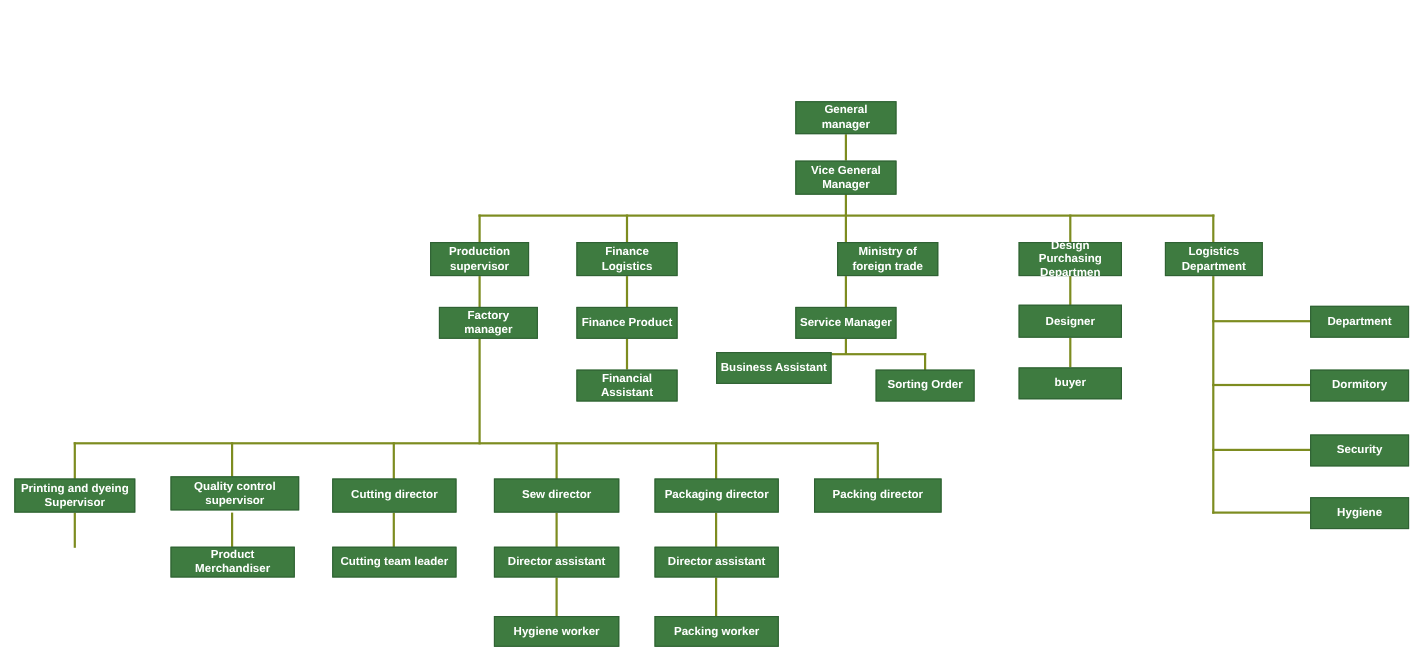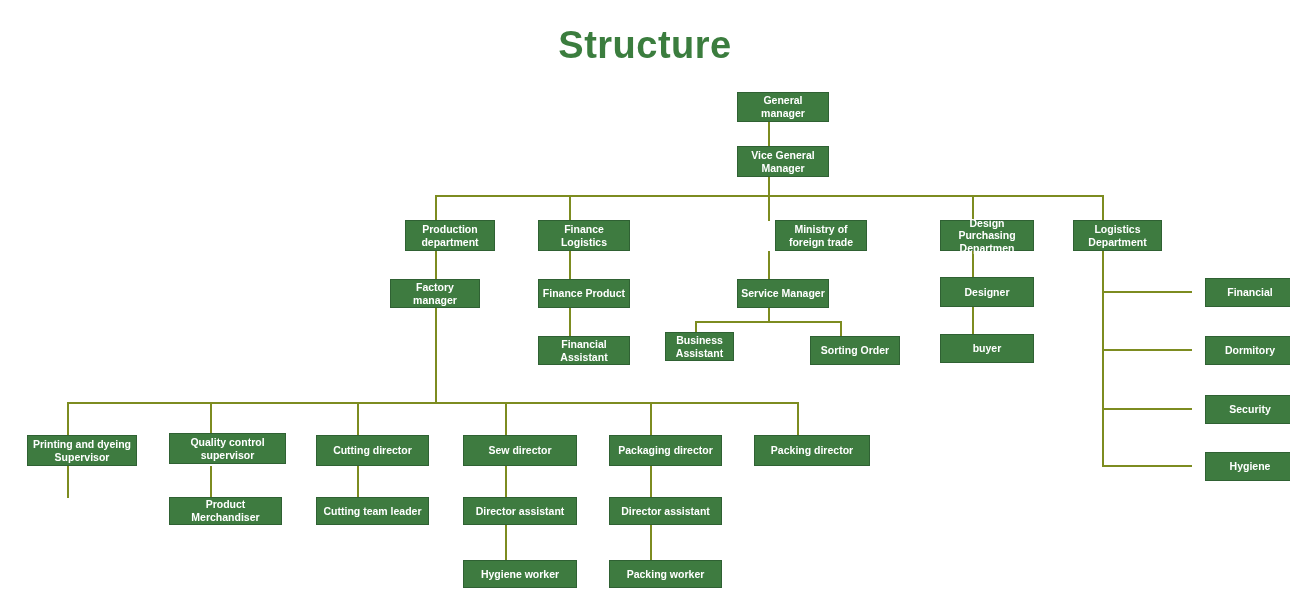--- a/index.html
+++ b/index.html
@@ -21,35 +21,33 @@
     position:absolute;
     background:var(--box-color,#3e7b40);
     border:1px solid #2f6133;
     color:var(--text-color,#ffffff);
     display:flex;align-items:center;justify-content:center;
     text-align:center;
     font-size:10.5px;font-weight:bold;line-height:1.2;
     box-sizing:border-box;
     padding:1px 3px;
     z-index:2;
-    margin-left:14px;
   }
   .ln{
     position:absolute;
     background:var(--line-color,#7d8c20);
     z-index:1;
     display:block;
   }
 </style>
 </head>
 <body>
 
 <div id="canvas">
 
-  <div id="title">Structure</div>
 
   <i class="ln" style="left:768px;top:122px;width:2px;height:24px"></i>
 
   <i class="ln" style="left:768px;top:176px;width:2px;height:20px"></i>
   <i class="ln" style="left:435px;top:195px;width:669px;height:2px"></i>
 
   <i class="ln" style="left:435px;top:195px;width:2px;height:26px"></i>
   <i class="ln" style="left:569px;top:195px;width:2px;height:26px"></i>
   <i class="ln" style="left:768px;top:195px;width:2px;height:26px"></i>
   <i class="ln" style="left:972px;top:195px;width:2px;height:26px"></i>
@@ -94,63 +92,63 @@
   <i class="ln" style="left:650px;top:525px;width:2px;height:36px"></i>
 
   <div class="node" style="left:723px;top:92px;width:92px;height:30px">
       <span>General manager</span>
     </div>
   <div class="node" style="left:723px;top:146px;width:92px;height:31px">
       <span>Vice General Manager</span>
     </div>
 
   <div class="node" style="left:391px;top:220px;width:90px;height:31px">
-      <span>Production department</span>
+      <span>Production supervisor</span>
     </div>
   <div class="node" style="left:524px;top:220px;width:92px;height:31px">
       <span>Finance Logistics</span>
     </div>
   <div class="node" style="left:761px;top:220px;width:92px;height:31px">
       <span>Ministry of foreign trade</span>
     </div>
   <div class="node" style="left:926px;top:220px;width:94px;height:31px">
       <span>Design Purchasing Departmen</span>
     </div>
   <div class="node" style="left:1059px;top:220px;width:89px;height:31px">
       <span>Logistics Department</span>
     </div>
 
-  <div class="node" style="left:376px;top:279px;width:90px;height:29px">
+  <div class="node" style="left:399px;top:279px;width:90px;height:29px">
       <span>Factory manager</span>
     </div>
   <div class="node" style="left:524px;top:279px;width:92px;height:29px">
       <span>Finance Product</span>
     </div>
   <div class="node" style="left:723px;top:279px;width:92px;height:29px">
       <span>Service Manager</span>
     </div>
   <div class="node" style="left:926px;top:277px;width:94px;height:30px">
       <span>Designer</span>
     </div>
 
   <div class="node" style="left:524px;top:336px;width:92px;height:29px">
       <span>Financial Assistant</span>
     </div>
-  <div class="node" style="left:651px;top:332px;width:69px;height:29px">
+  <div class="node" style="left:651px;top:320px;width:105px;height:29px">
       <span>Business Assistant</span>
     </div>
   <div class="node" style="left:796px;top:336px;width:90px;height:29px">
       <span>Sorting Order</span>
     </div>
   <div class="node" style="left:926px;top:334px;width:94px;height:29px">
       <span>buyer</span>
     </div>
 
   <div class="node" style="left:1191px;top:278px;width:90px;height:29px">
-      <span>Financial</span>
+      <span>Department</span>
     </div>
   <div class="node" style="left:1191px;top:336px;width:90px;height:29px">
       <span>Dormitory</span>
     </div>
   <div class="node" style="left:1191px;top:395px;width:90px;height:29px">
       <span>Security</span>
     </div>
   <div class="node" style="left:1191px;top:452px;width:90px;height:29px">
       <span>Hygiene</span>
     </div>

